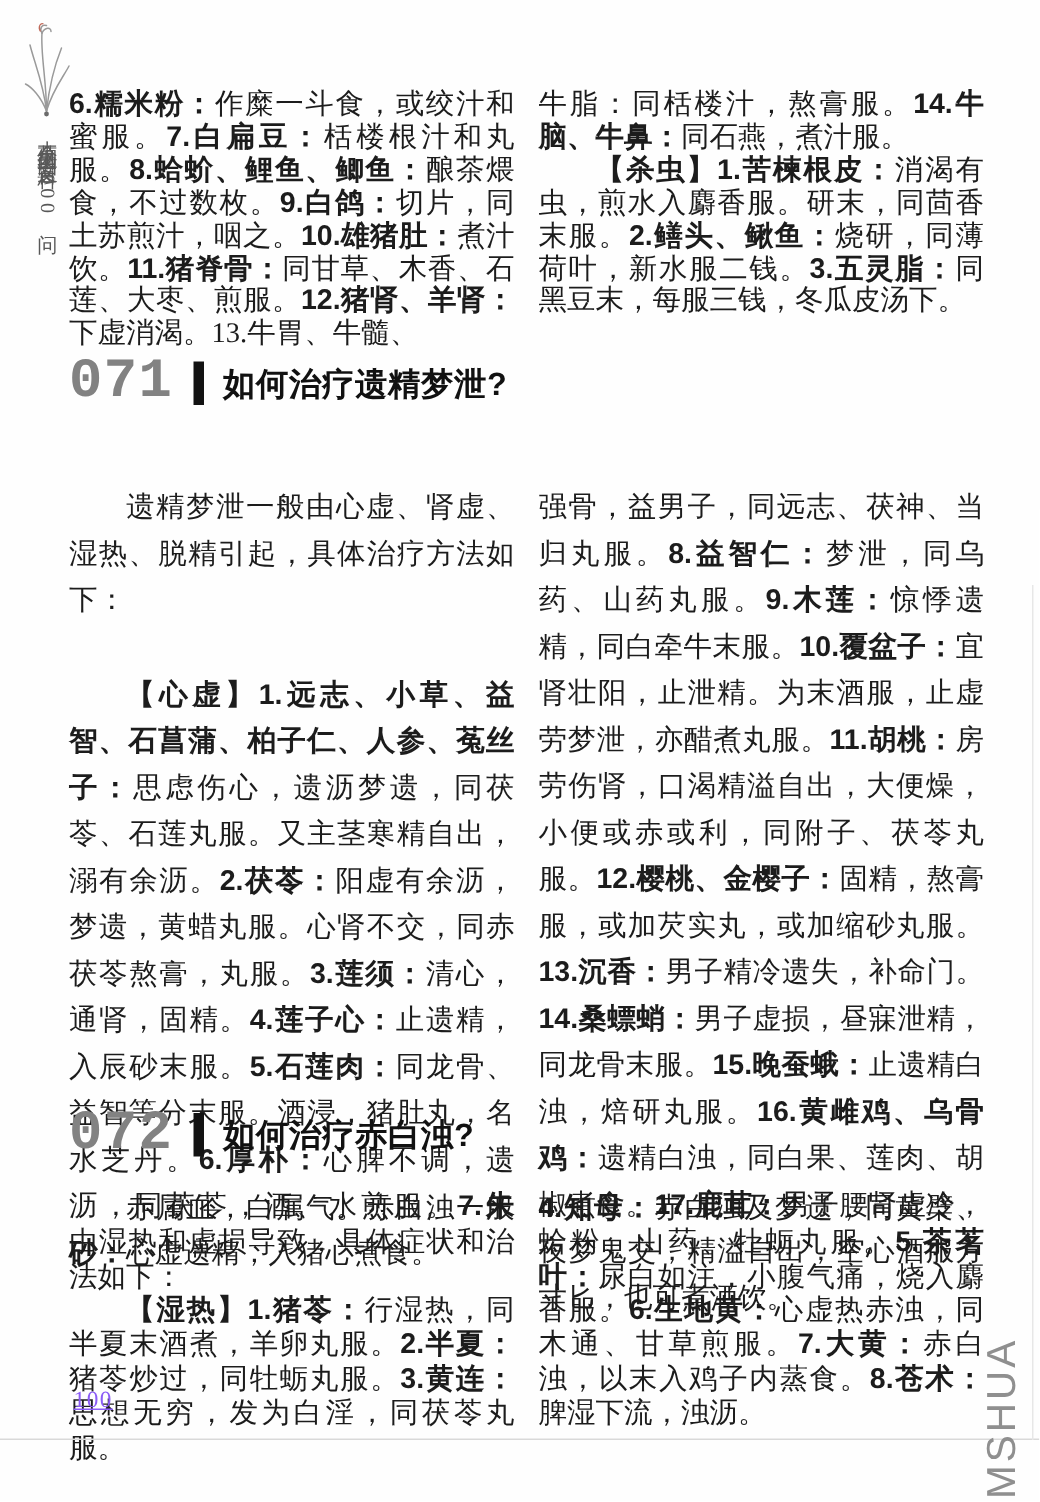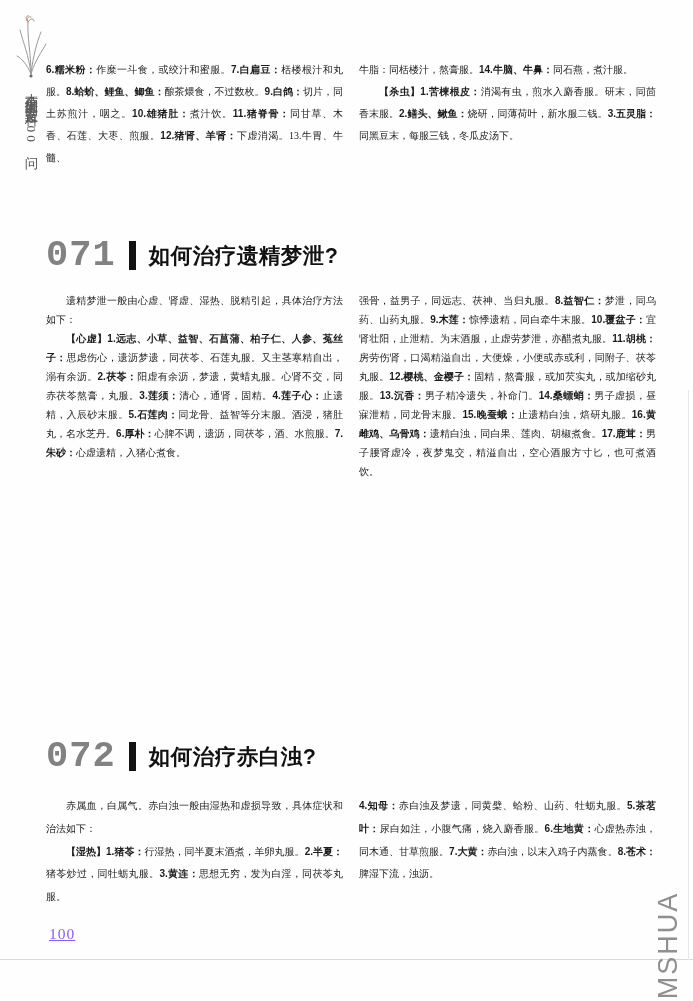--- a/index.html
+++ b/index.html
@@ -5,24 +5,24 @@
   html,body{margin:0;padding:0;background:#ffffff;}
   .page{position:relative;width:693px;height:1001px;background:#fefefe;overflow:hidden;
         font-family:"Liberation Serif","DejaVu Serif",serif;color:#1c1c1c;}
   
   .plant{position:absolute;left:13px;top:12px;width:36px;height:68px;}
   .sidebar-title{position:absolute;left:22px;top:82px;writing-mode:vertical-rl;text-orientation:mixed;
         font-size:13.5px;letter-spacing:3px;color:#585858;}
   
   .row{position:absolute;left:46px;width:610px;display:flex;gap:16px;}
   .col{width:297px;text-align:justify;}
-  .col p{margin:0;font-size:10px;color:#1c1c1c;}
+  .col p{margin:0;font-size:19px;color:#1c1c1c;}
   .indent{text-indent:2em;}
   #row-top .col p{line-height:21.9px;}
-  #row-071 .col p{line-height:19px;}
+  #row-071 .col p{line-height:31px;margin-top:32px;}
   #row-072 .col p{line-height:22.8px;}
   .col p b{font-family:"Liberation Sans","DejaVu Sans",sans-serif;font-weight:700;}
   
   .sec-header{position:absolute;left:46px;display:flex;align-items:center;gap:13px;}
   .sec-number{font-family:Liberation Mono, monospace;font-weight:700;
         font-size:37px;line-height:1;color:#828282;letter-spacing:1px;}
   .sec-bar{width:7px;height:29px;background:#121212;}
   .sec-title{font-family:"Liberation Sans","DejaVu Sans",sans-serif;font-weight:700;
         font-size:21.5px;color:#111;letter-spacing:0.5px;text-align:center;}
   

